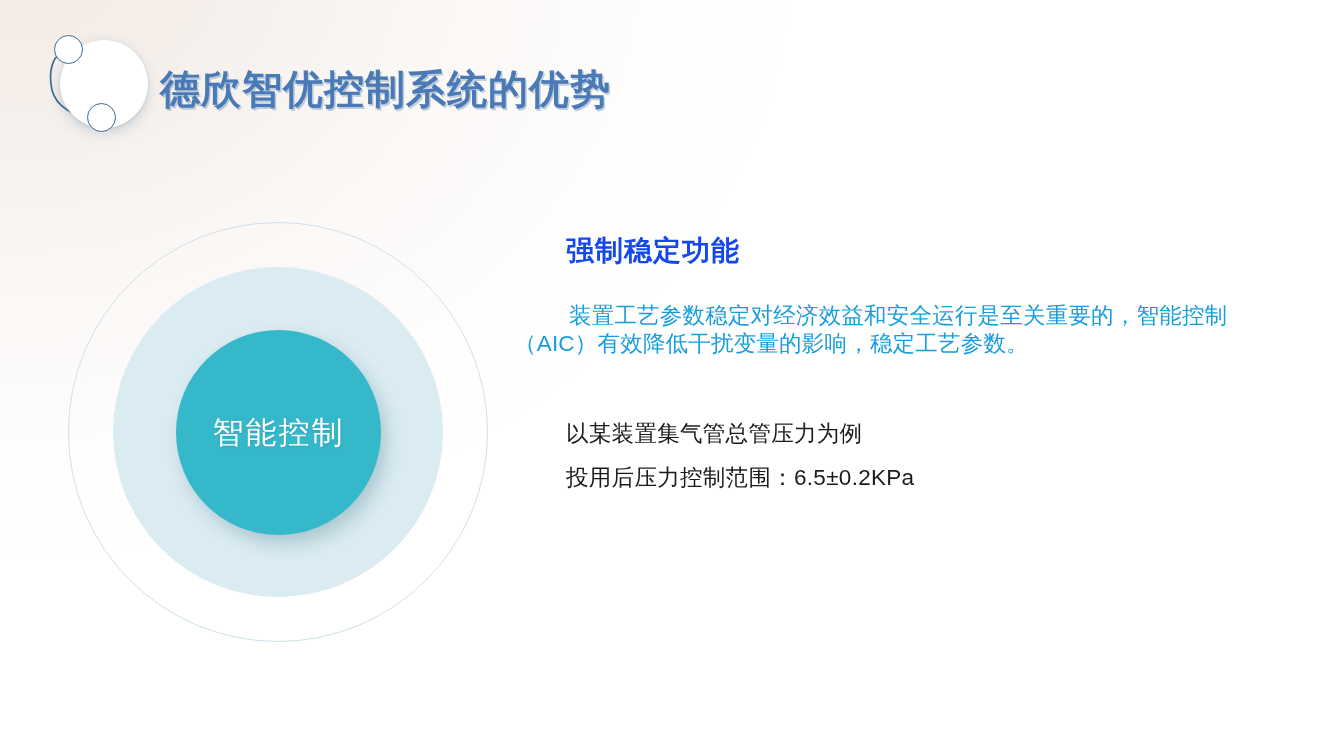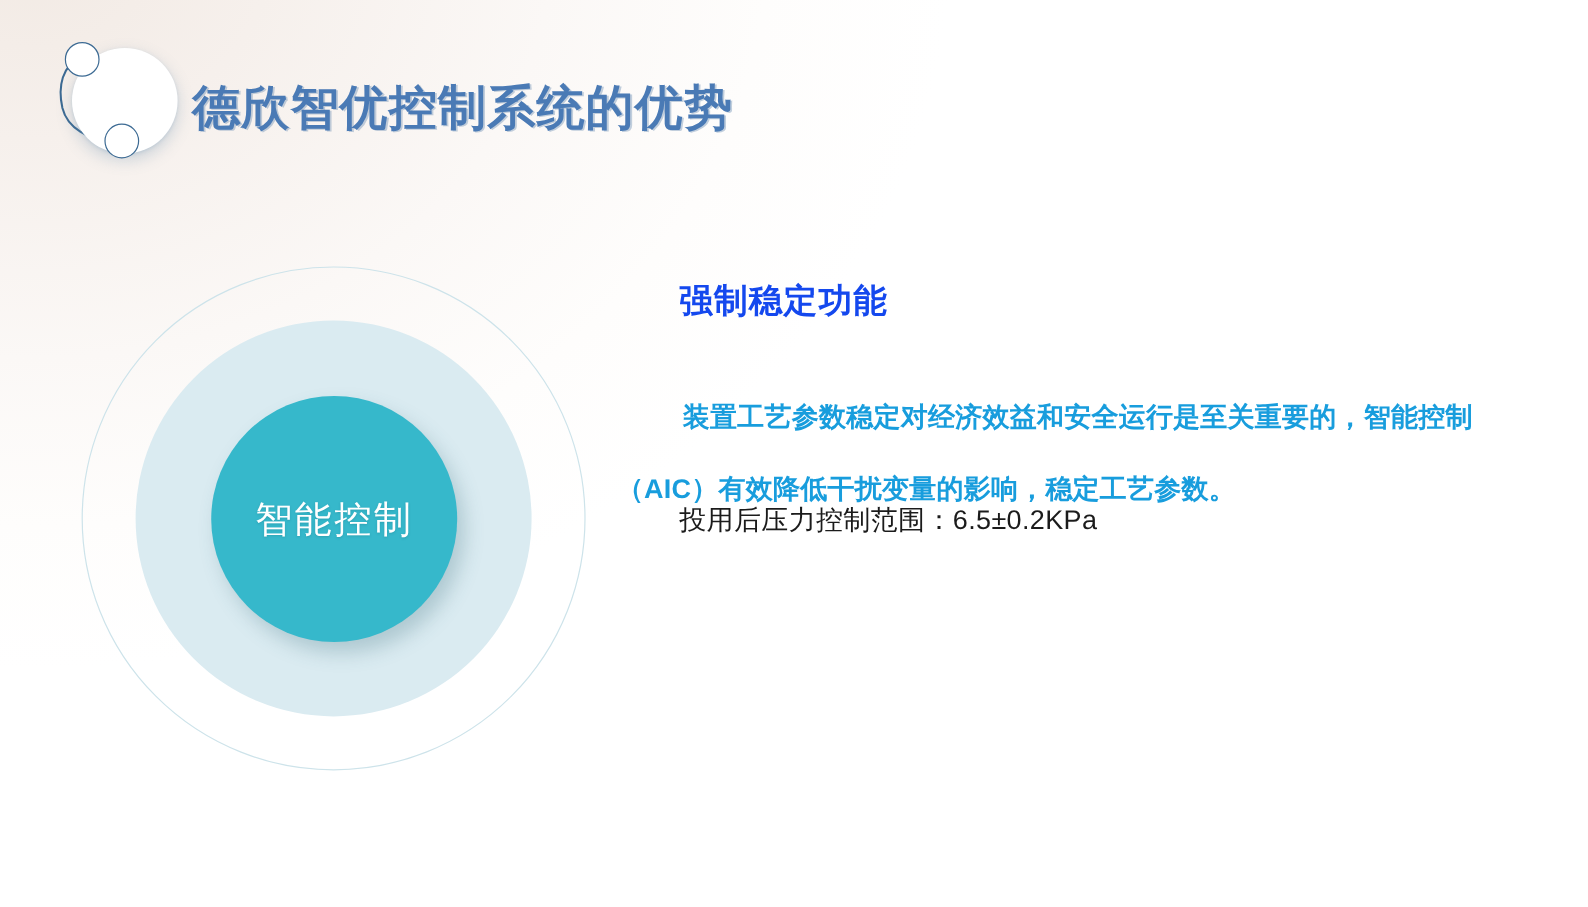--- a/index.html
+++ b/index.html
@@ -154,25 +154,25 @@
     font-size: 28px;
     font-weight: 700;
     color: #1448ee;
     letter-spacing: 1px;
     white-space: nowrap;
     text-align: right;
   }
   .content-paragraph {
     position: absolute;
     left: 2px;
-    top: 96px;
+    top: 80px;
     width: 772px;
     font-size: 22.5px;
-    font-weight: 700;
-    line-height: 60px;
+    font-weight: 400;
+    line-height: 28px;
     color: #189ddd;
     text-indent: 55px;
     letter-spacing: 0.2px;
   }
   .content-list {
     position: absolute;
     left: 54px;
     top: 190px;
     width: 720px;
   }
@@ -211,17 +211,18 @@
       <span class="ring-inner-label">智能控制</span>
     </div>
   </div>
 
   <div class="content">
     <div class="content-heading">强制稳定功能</div>
 
     <div class="content-paragraph">装置工艺参数稳定对经济效益和安全运行是至关重要的，智能控制（AIC）有效降低干扰变量的影响，稳定工艺参数。</div>
 
     <div class="content-list">
+      <div class="content-list-item">以某装置集气管总管压力为例</div>
       <div class="content-list-item">投用后压力控制范围：6.5±0.2KPa</div>
     </div>
   </div>
 
 </div>
 
 </body></html>

